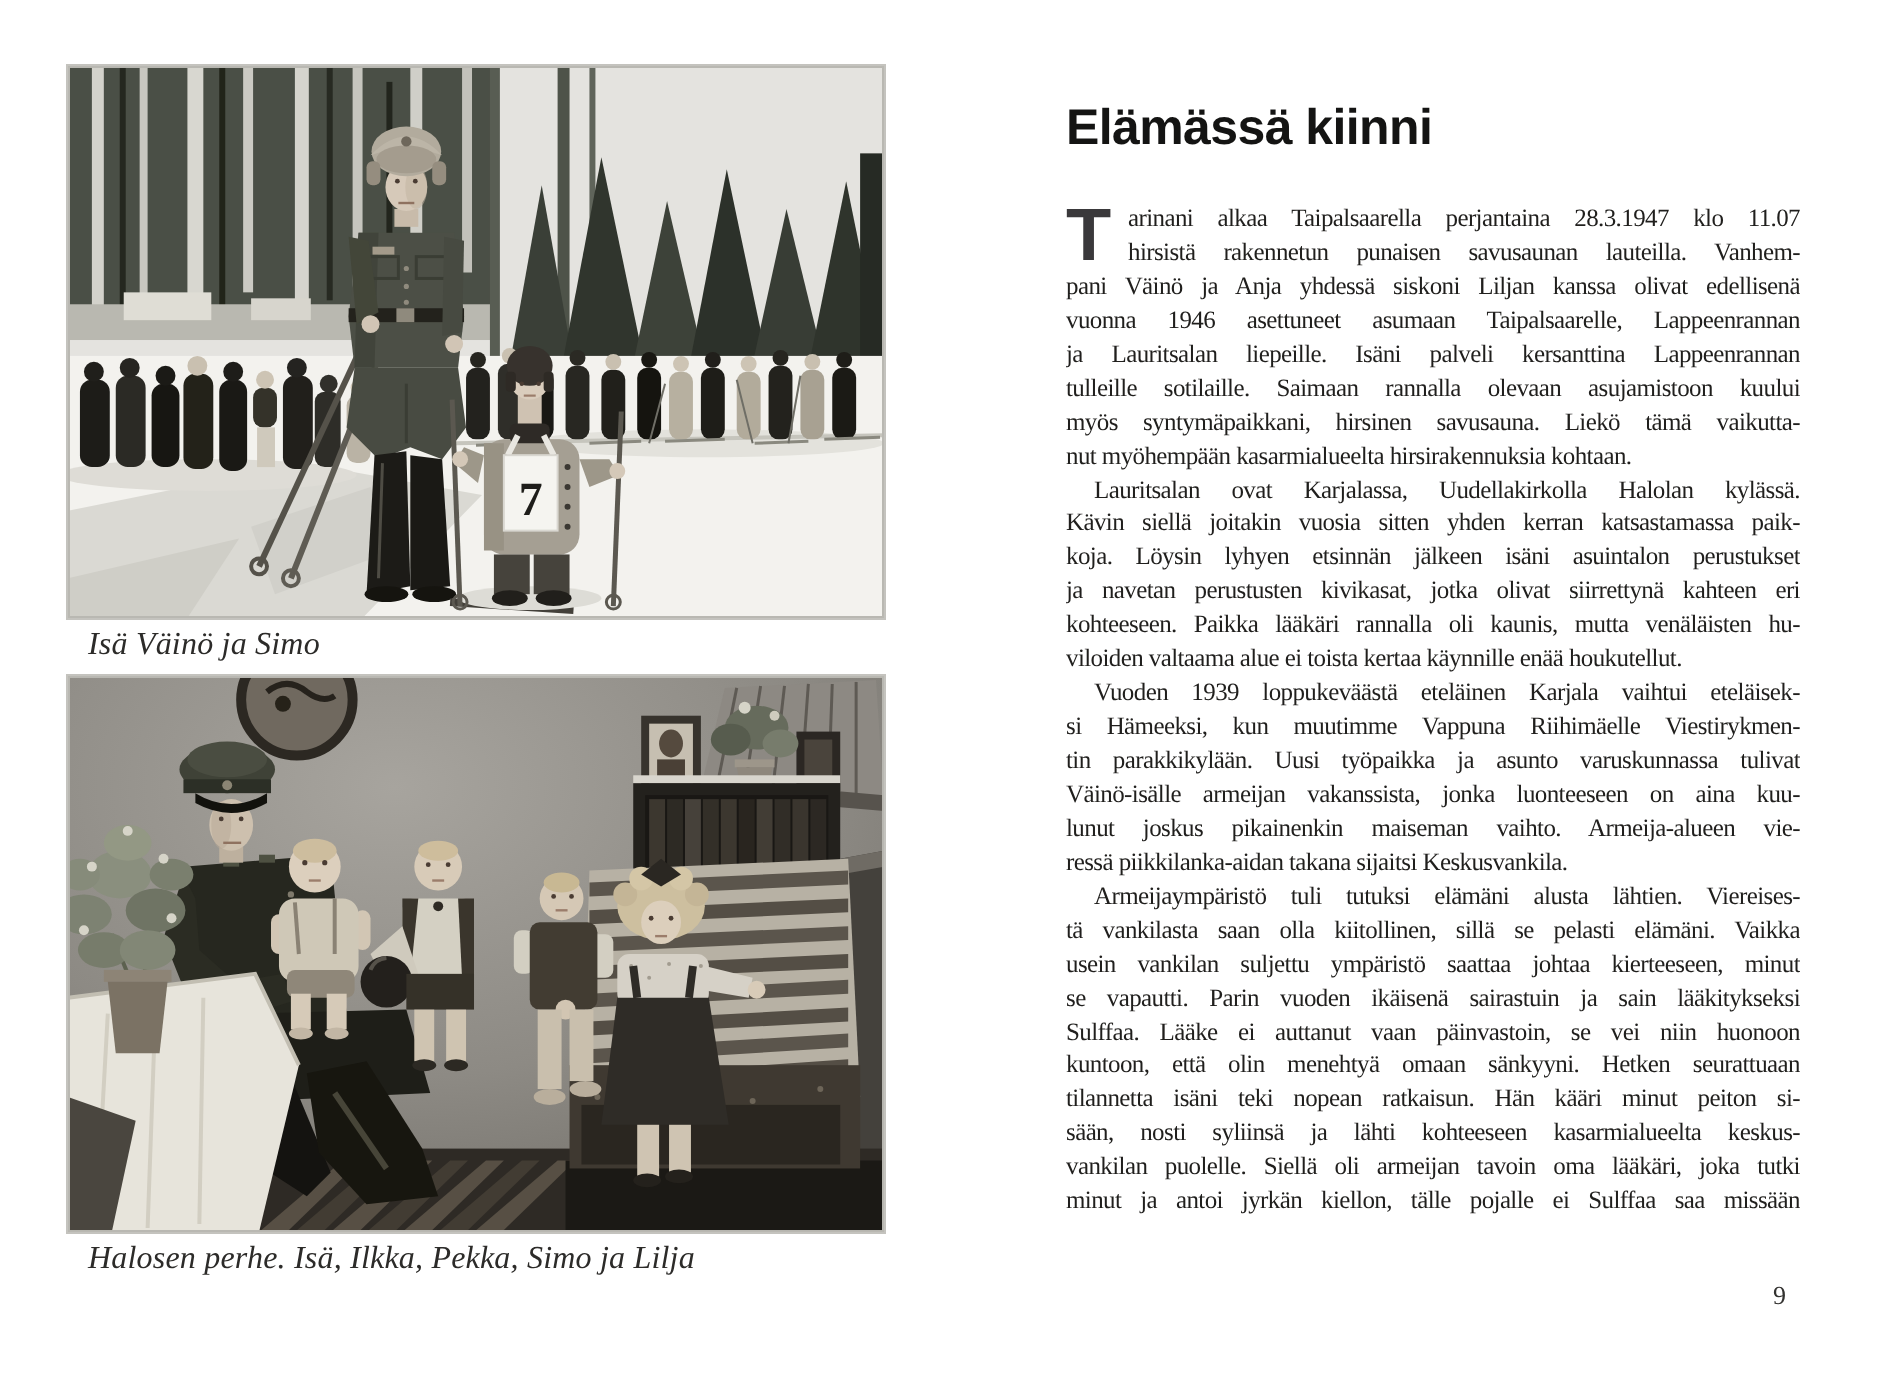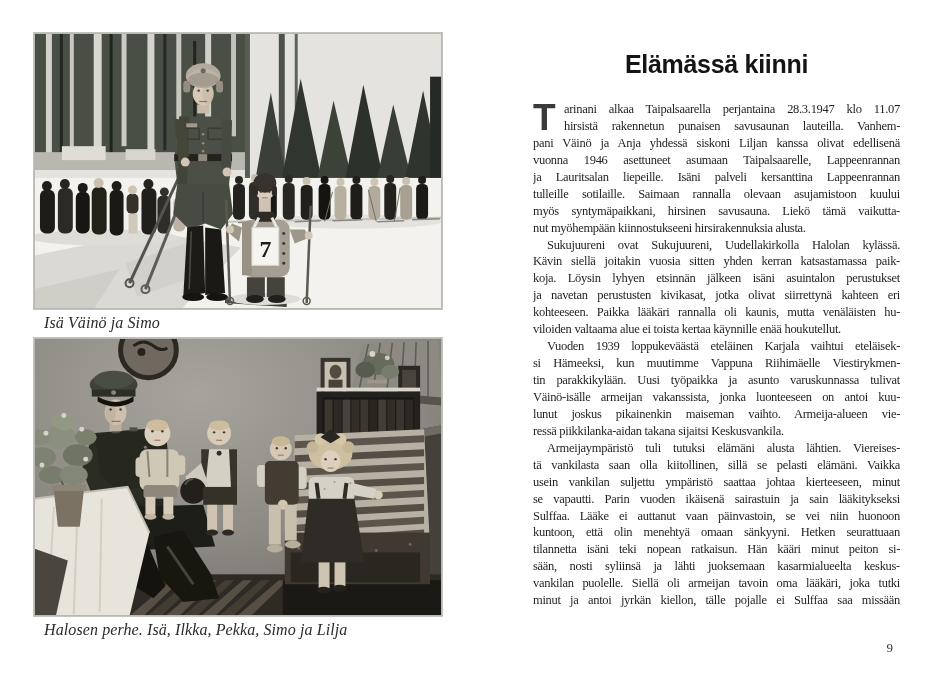--- a/index.html
+++ b/index.html
@@ -7,21 +7,21 @@
           font-family:"Liberation Serif",serif;color:#1d1c1a;}
   .photo{position:absolute;border:1px solid #c4c3be;box-sizing:border-box;background:#e8e7e3;}
   .photo svg{display:block;width:100%;height:100%;}
   .photo1{left:33px;top:32px;width:410px;height:278px;}
   .photo2{left:33px;top:337px;width:410px;height:280px;}
   .caption{position:absolute;left:44px;font-style:italic;font-size:16px;color:#2c2b29;
            font-family:"Liberation Serif",serif;letter-spacing:.1px;}
   .cap1{top:314px;}
   .cap2{top:621px;}
   .column{position:absolute;left:533px;top:0;width:367px;}
-  .title{position:absolute;left:0;top:50px;width:367px;margin:0;text-align:center;
+  .title{position:absolute;left:0;top:50px;width:367px;margin:0;
          font-family:"Liberation Sans",sans-serif;font-weight:bold;font-size:25px;
          letter-spacing:-0.3px;color:#141413;}
   .body{position:absolute;left:0;top:101px;width:367px;font-size:12.5px;
         letter-spacing:-0.3px;line-height:16.95px;color:#201f1d;}
   .para{position:relative;}
   .line{height:16.95px;overflow:hidden;text-align:justify;text-align-last:justify;}
   .line.last{text-align-last:left;}
   .line.dc{padding-left:31px;}
   .line.indent{padding-left:14px;}
   .dropcap{position:absolute;left:0;top:2px;font-family:"Liberation Sans",sans-serif;
@@ -453,47 +453,47 @@
     <div class="body">
         <div class="para">
           <span class="dropcap">T</span>
           <div class="line dc">arinani alkaa Taipalsaarella perjantaina 28.3.1947 klo 11.07</div>
           <div class="line dc">hirsistä rakennetun punaisen savusaunan lauteilla. Vanhem-</div>
           <div class="line">pani Väinö ja Anja yhdessä siskoni Liljan kanssa olivat edellisenä</div>
           <div class="line">vuonna 1946 asettuneet asumaan Taipalsaarelle, Lappeenrannan</div>
           <div class="line">ja Lauritsalan liepeille. Isäni palveli kersanttina Lappeenrannan</div>
           <div class="line">tulleille sotilaille. Saimaan rannalla olevaan asujamistoon kuului</div>
           <div class="line">myös syntymäpaikkani, hirsinen savusauna. Liekö tämä vaikutta-</div>
-          <div class="line last">nut myöhempään kiinnostukseeni hirsirakennuksia alusta.</div>
+          <div class="line last">nut myöhempään kasarmialueelta hirsirakennuksia kohtaan.</div>
         </div>
         <div class="para">
-          <div class="line indent">Sukujuureni ovat Sukujuureni, Uudellakirkolla Halolan kylässä.</div>
+          <div class="line indent">Lauritsalan ovat Karjalassa, Uudellakirkolla Halolan kylässä.</div>
           <div class="line">Kävin siellä joitakin vuosia sitten yhden kerran katsastamassa paik-</div>
           <div class="line">koja. Löysin lyhyen etsinnän jälkeen isäni asuintalon perustukset</div>
           <div class="line">ja navetan perustusten kivikasat, jotka olivat siirrettynä kahteen eri</div>
           <div class="line">kohteeseen. Paikka lääkäri rannalla oli kaunis, mutta venäläisten hu-</div>
           <div class="line last">viloiden valtaama alue ei toista kertaa käynnille enää houkutellut.</div>
         </div>
         <div class="para">
           <div class="line indent">Vuoden 1939 loppukeväästä eteläinen Karjala vaihtui eteläisek-</div>
           <div class="line">si Hämeeksi, kun muutimme Vappuna Riihimäelle Viestirykmen-</div>
           <div class="line">tin parakkikylään. Uusi työpaikka ja asunto varuskunnassa tulivat</div>
-          <div class="line">Väinö-isälle armeijan vakanssista, jonka luonteeseen on antoi kuu-</div>
+          <div class="line">Väinö-isälle armeijan vakanssista, jonka luonteeseen on aina kuu-</div>
           <div class="line">lunut joskus pikainenkin maiseman vaihto. Armeija-alueen vie-</div>
           <div class="line last">ressä piikkilanka-aidan takana sijaitsi Keskusvankila.</div>
         </div>
         <div class="para">
           <div class="line indent">Armeijaympäristö tuli tutuksi elämäni alusta lähtien. Viereises-</div>
           <div class="line">tä vankilasta saan olla kiitollinen, sillä se pelasti elämäni. Vaikka</div>
           <div class="line">usein vankilan suljettu ympäristö saattaa johtaa kierteeseen, minut</div>
           <div class="line">se vapautti. Parin vuoden ikäisenä sairastuin ja sain lääkitykseksi</div>
           <div class="line">Sulffaa. Lääke ei auttanut vaan päinvastoin, se vei niin huonoon</div>
           <div class="line">kuntoon, että olin menehtyä omaan sänkyyni. Hetken seurattuaan</div>
           <div class="line">tilannetta isäni teki nopean ratkaisun. Hän kääri minut peiton si-</div>
-          <div class="line">sään, nosti syliinsä ja lähti juoksemaan kasarmialueelta keskus-</div>
+          <div class="line">sään, nosti syliinsä ja lähti kohteeseen kasarmialueelta keskus-</div>
           <div class="line">vankilan puolelle. Siellä oli armeijan tavoin oma lääkäri, joka tutki</div>
           <div class="line">minut ja antoi jyrkän kiellon, tälle pojalle ei Sulffaa saa missään</div>
         </div>
       </div>
   </div>
   <div class="pagenum">9</div>
 
 </div>
 
 </body></html>

